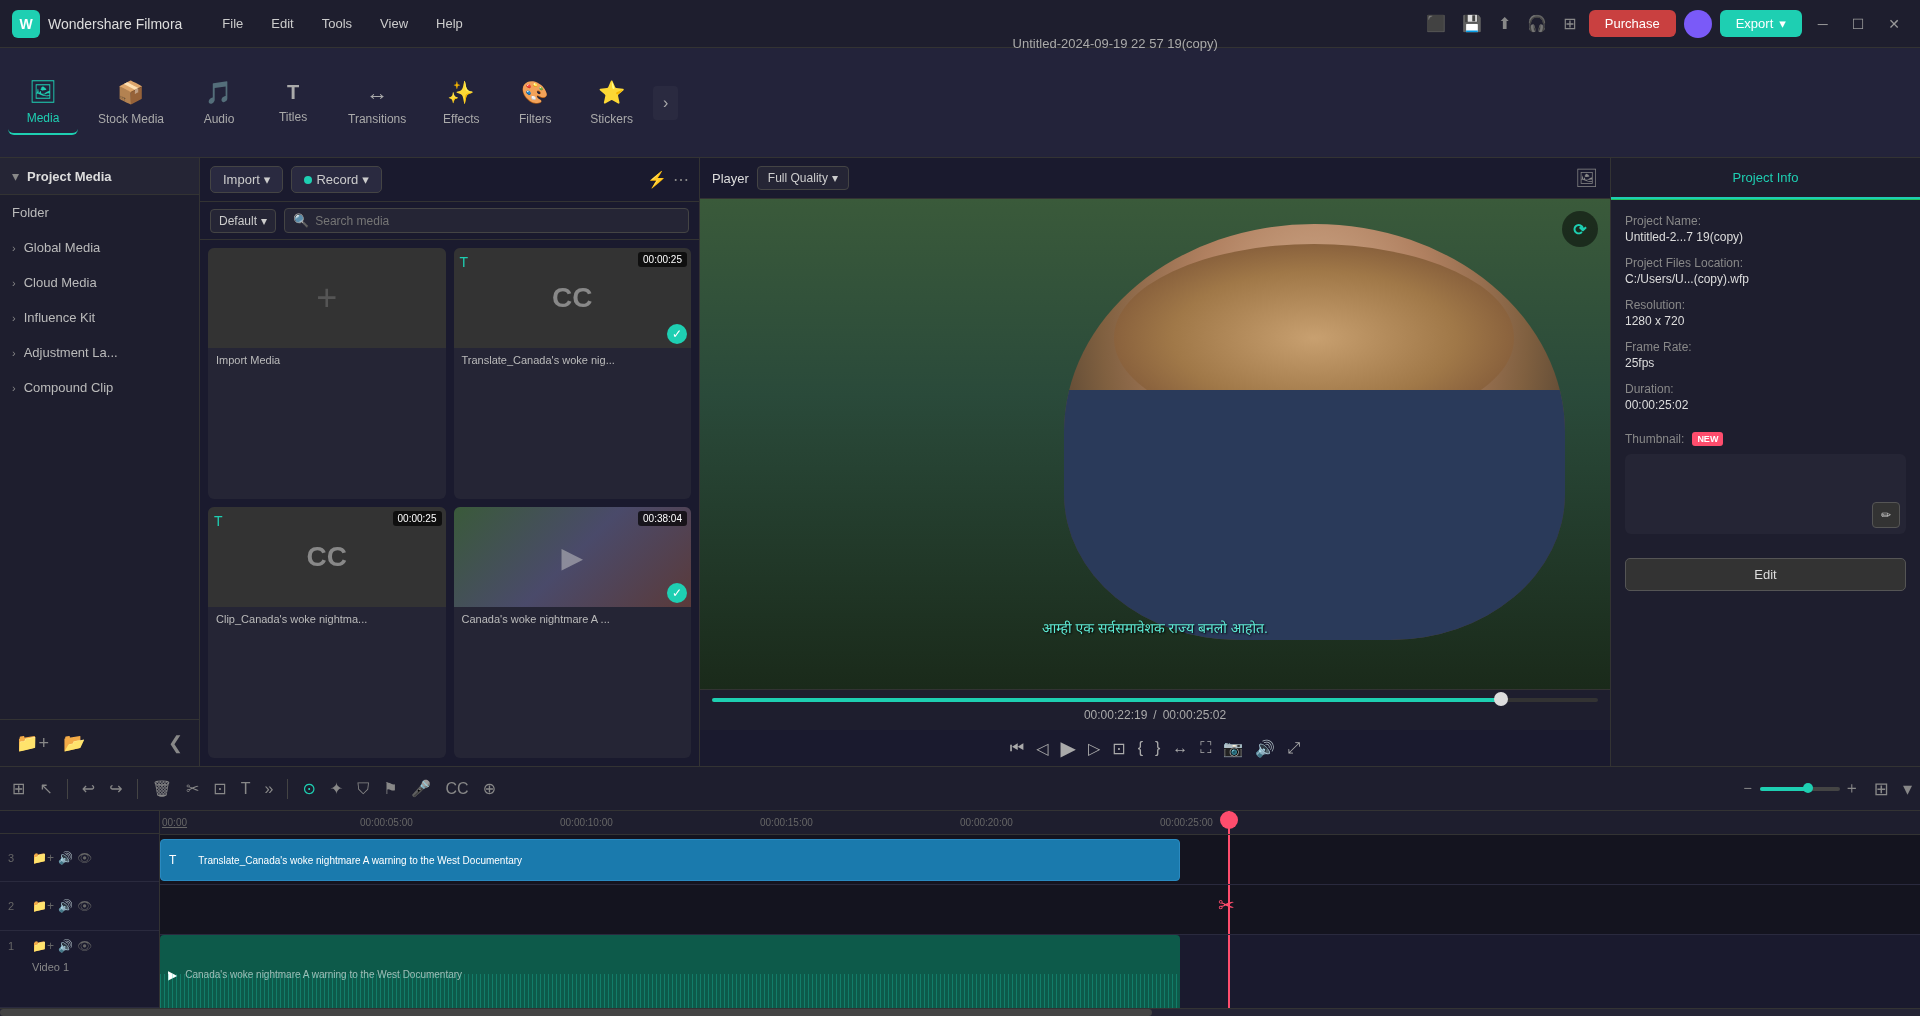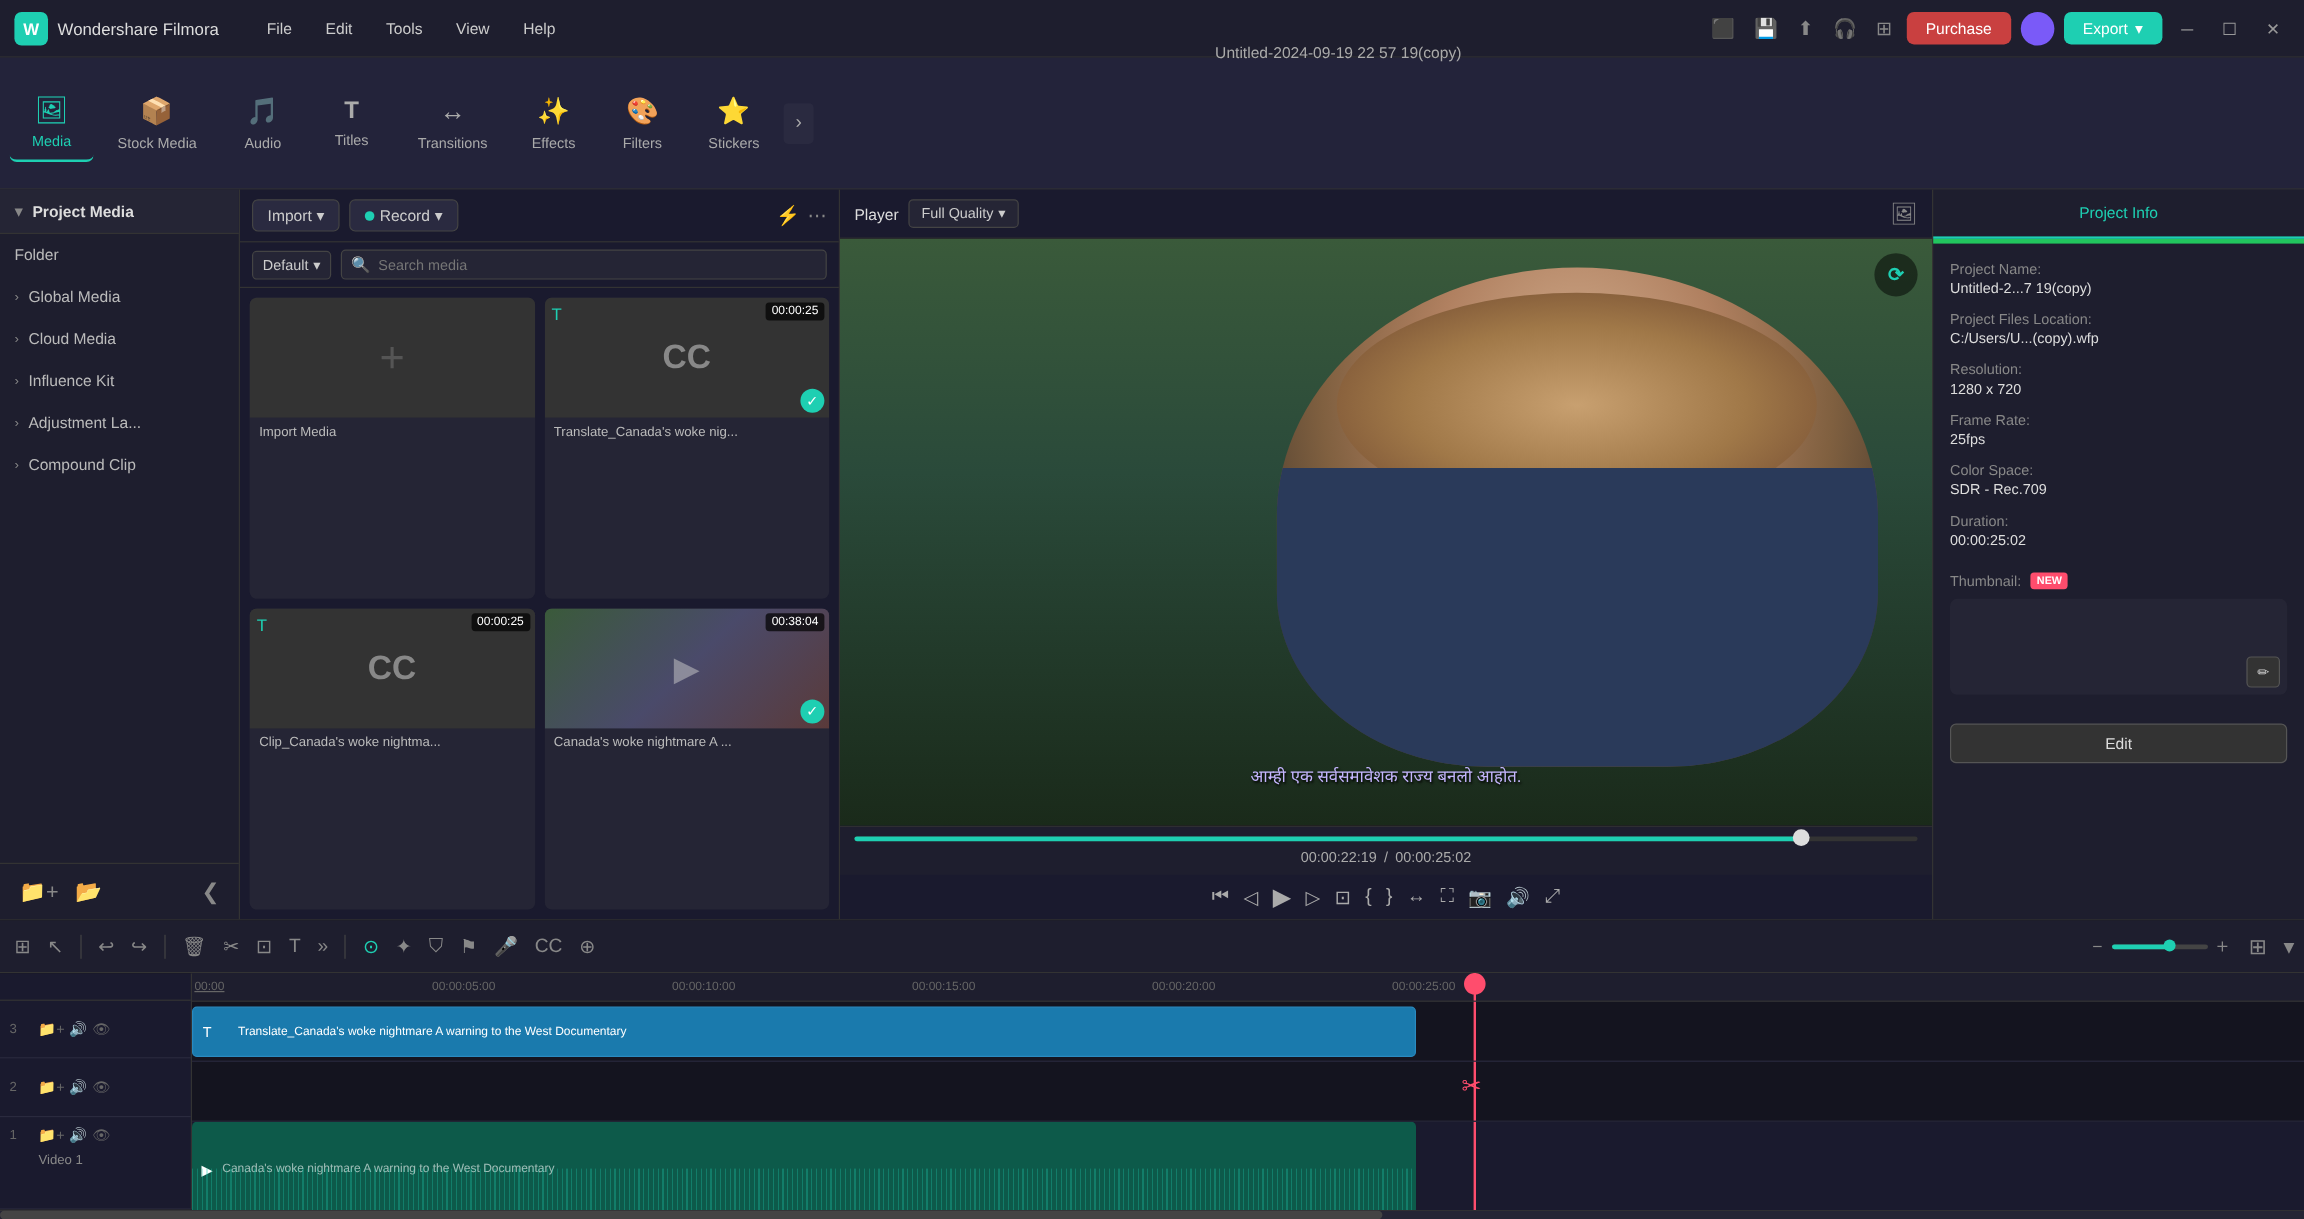--- a/index.html
+++ b/index.html
@@ -179,22 +179,22 @@
     .quality-select {
       background: #252535; border: 1px solid #444; color: #ccc; padding: 4px 10px; border-radius: 4px; font-size: 12px; cursor: pointer; display: flex; align-items: center; gap: 4px;
     }
     .player-toolbar-right { margin-left: auto; }
     .gallery-btn { background: none; border: none; color: #888; font-size: 18px; cursor: pointer; }
 
     .video-preview {
       flex: 1; background: #111; position: relative; display: flex; align-items: center; justify-content: center; overflow: hidden;
     }
     .subtitle-overlay {
-      position: absolute; bottom: 32px; left: 50%; transform: translateX(-50%);
-      color: #c4b5fd; font-size: 14px; text-align: right; white-space: nowrap;
+      position: absolute; bottom: 52px; left: 50%; transform: translateX(-50%);
+      color: #5eead4; font-size: 14px; text-align: right; white-space: nowrap;
       text-shadow: 1px 1px 2px #000;
     }
     .filmora-watermark {
       position: absolute; top: 12px; right: 12px; width: 36px; height: 36px;
       background: rgba(0,0,0,0.5); border-radius: 50%;
       display: flex; align-items: center; justify-content: center;
     }
     .filmora-watermark span { color: #1ecfb2; font-size: 16px; font-weight: bold; }
 
     .player-progress {
@@ -218,21 +218,21 @@
     .ctrl-btn { background: none; border: none; color: #aaa; cursor: pointer; font-size: 16px; }
 
     
     #right-panel {
       width: 310px;
       background: #1e1e2e;
       border-left: 1px solid #333;
       display: flex; flex-direction: column;
     }
     .right-panel-tabs {
-      display: flex; border-bottom: 4px solid #22c55e;
+      display: flex; border-bottom: 1px solid #22c55e;
     }
     .right-tab {
       flex: 1; padding: 12px; text-align: center; cursor: pointer; font-size: 13px; color: #888;
     }
     .right-tab.active { color: #1ecfb2; border-bottom: 2px solid #1ecfb2; }
     .project-info {
       padding: 14px; display: flex; flex-direction: column; gap: 12px;
     }
     .info-row {
       display: flex; flex-direction: column; gap: 2px;
@@ -583,24 +583,20 @@
         <span class="info-label">Project Files Location:</span>
         <span class="info-value">C:/Users/U...(copy).wfp</span>
       </div>
       <div class="info-row">
         <span class="info-label">Resolution:</span>
         <span class="info-value">1280 x 720</span>
       </div>
       <div class="info-row">
         <span class="info-label">Frame Rate:</span>
         <span class="info-value">25fps</span>
-      </div>
-      <div class="info-row">
-        <span class="info-label">Color Space:</span>
-        <span class="info-value">SDR - Rec.709</span>
       </div>
       <div class="info-row">
         <span class="info-label">Duration:</span>
         <span class="info-value">00:00:25:02</span>
       </div>
       <div class="thumbnail-section">
         <div class="thumb-label-row">
           <span class="info-label">Thumbnail:</span>
           <span class="new-badge">NEW</span>
         </div>

